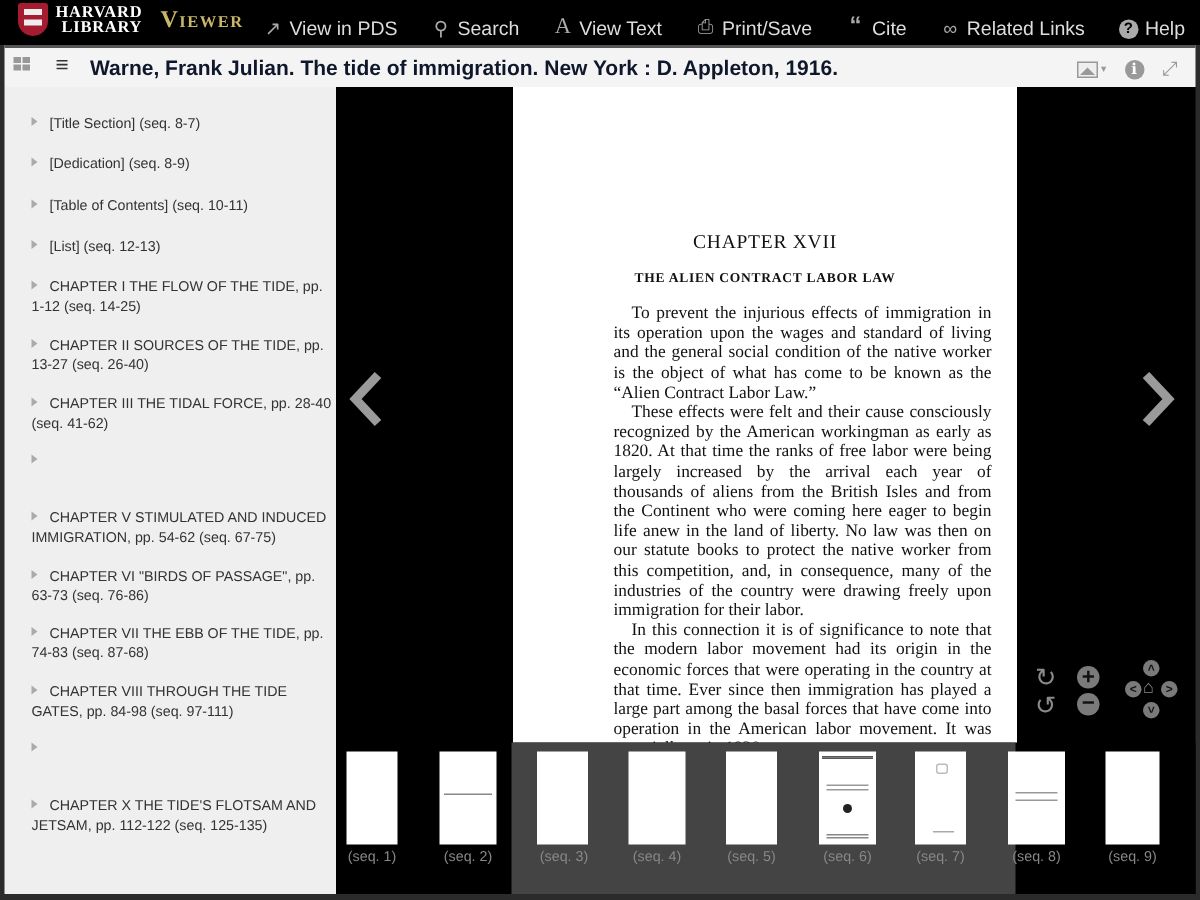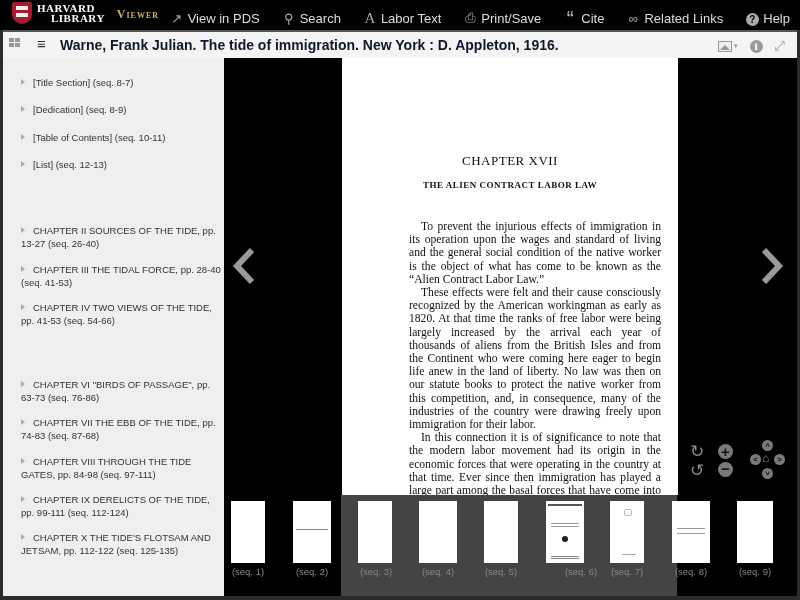--- a/index.html
+++ b/index.html
@@ -6,21 +6,21 @@
   html, body { width: 800px; height: 600px; overflow: hidden; background: #2b2b2b; font-family: "Liberation Sans", sans-serif; }
 
   
   .topbar { position: absolute; left: 0; top: 0; width: 800px; height: 30px; background: #000; }
   .logo { position: absolute; left: 12px; top: 2px; display: flex; align-items: center; }
   .shield { width: 20px; height: 22px; background: #a51c30; border-radius: 2px 2px 10px 10px; position: relative; }
   .shield::before, .shield::after { content: ""; position: absolute; left: 4px; width: 12px; height: 4px; background: #eee; }
   .shield::before { top: 4px; }
   .shield::after { top: 11px; }
   .logo-text { margin-left: 5px; font-family: "Liberation Serif", serif; color: #fff; font-size: 11px; line-height: 10px; font-weight: bold; letter-spacing: 0.5px; }
-  .viewer-label { margin-left: 12px; font-family: "Liberation Serif", serif; color: #c9b66a; font-size: 12px; font-weight: bold; letter-spacing: 1px; font-variant: small-caps; margin-top: 2px; }
+  .viewer-label { margin-left: 12px; font-family: "Liberation Serif", serif; color: #c9b66a; font-size: 16px; font-weight: bold; letter-spacing: 1px; font-variant: small-caps; margin-top: 2px; }
   .nav { position: absolute; right: 10px; top: 8px; display: flex; gap: 0; }
   .nav-item { display: flex; align-items: center; color: #ddd; font-size: 13px; margin-left: 22px; height: 20px; }
   .nav-item .ico { color: #aaa; margin-right: 4px; font-size: 13px; display: inline-block; width: 14px; text-align: center; }
 
   
   .titlebar { position: absolute; left: 3px; top: 30px; width: 794px; height: 28px; background: #f4f4f4; border-top: 2px solid #555; }
   .titlebar .grid-ico { position: absolute; left: 6px; top: 6px; width: 14px; height: 12px; }
   .titlebar .grid-ico span { position: absolute; width: 5px; height: 4px; background: #999; }
   .titlebar .menu-ico { position: absolute; left: 34px; top: 4px; width: 12px; font-size: 15px; color: #333; line-height: 16px; }
   .titlebar .title { position: absolute; left: 57px; top: 5px; font-size: 14px; font-weight: bold; color: #0f172a; white-space: nowrap; }
@@ -55,36 +55,36 @@
   .thumb-label { position: absolute; top: 508px; font-size: 9.5px; color: #888; text-align: center; width: 50px; }
 </style>
 </head>
 <body>
 
 <div class="topbar">
   <div class="logo">
     <div class="shield"></div>
     <div class="logo-text">
       <div>HARVARD</div>
-      <div style="margin-left:14px">LIBRARY</div>
+      <div style="margin-left:4px">LIBRARY</div>
     </div>
     <div class="viewer-label">Viewer</div>
   </div>
   <div class="nav">
     <div class="nav-item">
       <span class="ico">↗</span>
       <span>View in PDS</span>
     </div>
     <div class="nav-item">
       <span class="ico">⚲</span>
       <span>Search</span>
     </div>
     <div class="nav-item">
       <span class="ico" style="font-family:'Liberation Serif',serif;font-size:15px">A</span>
-      <span>Labor Text</span>
+      <span>View Text</span>
     </div>
     <div class="nav-item">
       <span class="ico">⎙</span>
       <span>Print/Save</span>
     </div>
     <div class="nav-item">
       <span class="ico" style="font-weight:bold;font-size:16px">“</span>
       <span>Cite</span>
     </div>
     <div class="nav-item">
@@ -115,35 +115,37 @@
     <span class="info-ico">i</span>
     <span style="font-size:13px">⤢</span>
   </div>
 </div>
 
 <div class="sidebar">
   <div class="toc-item" style="top:18px"><span class="arrow"></span><span>[Title Section] (seq. 8-7)</span></div>
   <div class="toc-item" style="top:45px"><span class="arrow"></span><span>[Dedication] (seq. 8-9)</span></div>
   <div class="toc-item" style="top:73px"><span class="arrow"></span><span>[Table of Contents] (seq. 10-11)</span></div>
   <div class="toc-item" style="top:100px"><span class="arrow"></span><span>[List] (seq. 12-13)</span></div>
+  <div class="toc-item" style="top:127px"><span class="arrow"></span><span>CHAPTER I THE FLOW OF THE TIDE, pp. 1-12 (seq. 14-25)</span></div>
   <div class="toc-item" style="top:166px"><span class="arrow"></span><span>CHAPTER II SOURCES OF THE TIDE, pp. 13-27 (seq. 26-40)</span></div>
-  <div class="toc-item" style="top:205px"><span class="arrow"></span><span>CHAPTER III THE TIDAL FORCE, pp. 28-40 (seq. 41-53)</span></div>
-  <div class="toc-item" style="top:243px"><span class="arrow"></span><span>CHAPTER IV TWO VIEWS OF THE TIDE, pp. 41-53 (seq. 54-66)</span></div>
+  <div class="toc-item" style="top:205px"><span class="arrow"></span><span>CHAPTER III THE TIDAL FORCE, pp. 28-40 (seq. 41-62)</span></div>
+  <div class="toc-item" style="top:243px"><span class="arrow"></span></div>
+  <div class="toc-item" style="top:281px"><span class="arrow"></span><span>CHAPTER V STIMULATED AND INDUCED IMMIGRATION, pp. 54-62 (seq. 67-75)</span></div>
   <div class="toc-item" style="top:320px"><span class="arrow"></span><span>CHAPTER VI "BIRDS OF PASSAGE", pp. 63-73 (seq. 76-86)</span></div>
   <div class="toc-item" style="top:358px"><span class="arrow"></span><span>CHAPTER VII THE EBB OF THE TIDE, pp. 74-83 (seq. 87-68)</span></div>
   <div class="toc-item" style="top:397px"><span class="arrow"></span><span>CHAPTER VIII THROUGH THE TIDE GATES, pp. 84-98 (seq. 97-111)</span></div>
-  <div class="toc-item" style="top:435px"><span class="arrow"></span><span>CHAPTER IX DERELICTS OF THE TIDE, pp. 99-111 (seq. 112-124)</span></div>
+  <div class="toc-item" style="top:435px"><span class="arrow"></span></div>
   <div class="toc-item" style="top:473px"><span class="arrow"></span><span>CHAPTER X THE TIDE'S FLOTSAM AND JETSAM, pp. 112-122 (seq. 125-135)</span></div>
 </div>
 
 <div class="viewer">
   <div class="page">
     <div class="chapter">CHAPTER XVII</div>
     <div class="subtitle">THE ALIEN CONTRACT LABOR LAW</div>
-    <div class="page-body page-text" style="top:162px">
+    <div class="page-body page-text" style="top:144px">
       <p>To prevent the injurious effects of immigration in its operation upon the wages and standard of living and the general social condition of the native worker is the object of what has come to be known as the “Alien Contract Labor Law.”</p>
       <p>These effects were felt and their cause consciously recognized by the American workingman as early as 1820. At that time the ranks of free labor were being largely increased by the arrival each year of thousands of aliens from the British Isles and from the Continent who were coming here eager to begin life anew in the land of liberty. No law was then on our statute books to protect the native worker from this competition, and, in consequence, many of the industries of the country were drawing freely upon immigration for their labor.</p>
       <p>In this connection it is of significance to note that the modern labor movement had its origin in the economic forces that were operating in the country at that time. Ever since then immigration has played a large part among the basal forces that have come into operation in the American labor movement. It was especially so in 1920</p>
     </div>
   </div>
 
   <div class="nav-arrow" style="left:8px">
     <svg viewBox="0 0 24 40">
         <polyline points="20,4 5,20 20,36" fill="none" stroke="#9a9a9a" stroke-width="6" stroke-linejoin="miter"></polyline>
       </svg>
@@ -173,21 +175,21 @@
 
   <div class="thumb" style="left:260px;width:34px;height:62px"></div>
   <div class="thumb-label" style="left:252px">(seq. 5)</div>
 
   <div class="thumb" style="left:322px;width:38px;height:62px">
     <div style="position:absolute;top:3px;left:2px;width:34px;height:2px;border-top:1px solid #555;border-bottom:1px solid #555"></div>
     <div style="position:absolute;top:22px;left:5px;width:28px;height:4px;border-top:1px solid #999;border-bottom:1px solid #999"></div>
     <div style="position:absolute;top:35px;left:16px;width:6px;height:6px;background:#222;border-radius:50%"></div>
     <div style="position:absolute;top:55px;left:5px;width:28px;height:3px;border-top:1px solid #888;border-bottom:1px solid #888"></div>
   </div>
-  <div class="thumb-label" style="left:332px">(seq. 6)</div>
+  <div class="thumb-label" style="left:316px">(seq. 6)</div>
 
   <div class="thumb" style="left:386px;width:34px;height:62px">
     <div style="position:absolute;top:8px;left:14px;width:8px;height:7px;border:1px solid #bbb;border-radius:2px"></div>
     <div style="position:absolute;top:53px;left:12px;width:14px;height:1px;background:#aaa"></div>
   </div>
   <div class="thumb-label" style="left:378px">(seq. 7)</div>
 
   <div class="thumb" style="left:448px;width:38px;height:62px">
     <div style="position:absolute;top:27px;left:5px;width:28px;height:6px;border-top:1px solid #999;border-bottom:1px solid #999"></div>
   </div>

